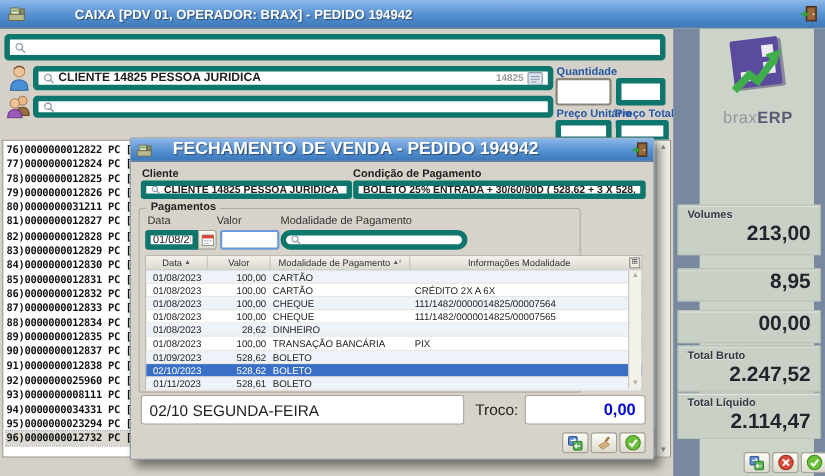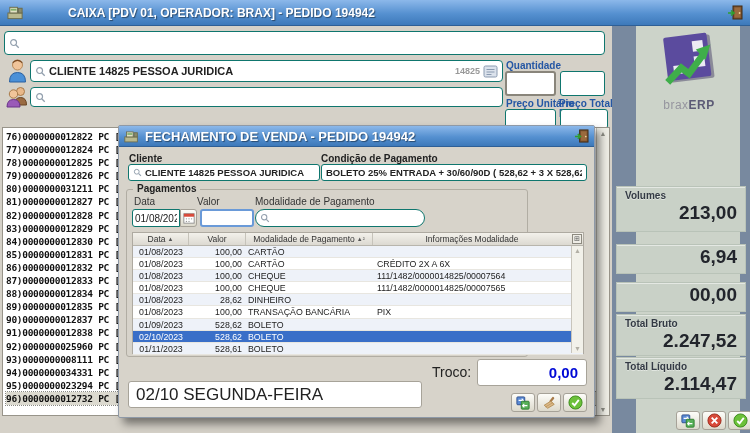--- a/index.html
+++ b/index.html
@@ -8,21 +8,21 @@
           font-family:"Liberation Sans",sans-serif;font-size:10px;color:#222;}
 
   
   .titlebar{position:absolute;left:0;top:0;width:750px;height:26px;
     background:linear-gradient(#8cb8ea,#5590d0 55%,#3d79ba);
     display:flex;align-items:center;padding:0 7px;border-bottom:1px solid #2e5f96;gap:36px;}
   .titlebar .ttext{color:#fff;font-weight:bold;font-size:12px;margin-left:8px;flex:1;
     text-shadow:1px 1px 1px rgba(0,0,0,.45);white-space:nowrap;}
 
   
-  .inp{position:absolute;background:#fff;border:1px solid #0f766e;border-radius:4px;
+  .inp{position:absolute;background:#fff;border:5px solid #0f766e;border-radius:4px;
        display:flex;align-items:center;padding:0 4px;gap:3px;overflow:hidden;}
   .inp .txt{white-space:nowrap;overflow:hidden;}
   .suffix{margin-left:auto;color:#999;font-size:9px;flex:none;}
 
   .flabel{position:absolute;font-weight:bold;color:#2456a4;font-size:10px;white-space:nowrap;}
   .mlabel{position:absolute;font-weight:bold;color:#222;font-size:10px;white-space:nowrap;}
 
   
   .orderlist{position:absolute;left:2px;top:127px;width:608px;height:289px;background:#fff;
     border:1px solid #98948a;overflow:hidden;padding:2px 0 0 3px;}
@@ -31,41 +31,41 @@
   .orderlist .row.sel{background:#dcdad0;outline:1px dotted #8a8a84;}
   .vscroll{position:absolute;right:0;top:0;bottom:0;width:13px;background:#eeede5;
     border-left:1px solid #c3c0b6;display:flex;flex-direction:column;justify-content:space-between;
     align-items:center;font-size:7px;color:#8d8d85;padding:2px 0;}
 
   
   .rpanel{position:absolute;left:612px;top:26px;width:138px;height:407px;background:#ccd3c9;}
   .rpanel .stripL{position:absolute;left:0;top:0;bottom:0;width:24px;background:#78899f;}
   .rpanel .stripR{position:absolute;right:0;top:0;bottom:0;width:10px;background:#78899f;}
   .logoblock{position:absolute;left:26px;top:6px;width:102px;text-align:center;}
-  .logotext{font-size:12px;color:#96959f;letter-spacing:.5px;margin-top:2px;}
+  .logotext{font-size:15px;color:#96959f;letter-spacing:.5px;margin-top:2px;}
   .logotext b{color:#5c5b76;}
   .metric{position:absolute;left:4px;width:130px;background:#c9d1c7;border:1px solid #b9c3b8;
     box-shadow:inset 0 1px 0 rgba(255,255,255,.5);}
   .metric .mlab{font-size:10px;font-weight:bold;color:#333a44;padding:3px 0 0 8px;
     text-shadow:0 1px 0 rgba(255,255,255,.45);}
   .metric .mval{font-size:19px;font-weight:bold;color:#22252c;text-align:right;padding:1px 8px 2px 0;}
 
   
   .btn{width:24px;height:19px;background:linear-gradient(#fdfdf9,#dcd9cc);
     border:1px solid #a6a298;border-radius:3px;display:flex;align-items:center;justify-content:center;
     padding:0;}
   .btnrow{position:absolute;display:flex;gap:2px;}
 
   
   .modal{position:absolute;left:118px;top:125px;width:477px;height:293px;background:#d7d3ca;
     border:1px solid #8e99a7;box-shadow:5px 6px 9px rgba(0,0,0,.45);border-radius:2px;}
   .mtitle{position:absolute;left:0;top:0;right:0;height:21px;
     background:linear-gradient(#8cb8ea,#5590d0 55%,#3d79ba);display:flex;align-items:center;
     padding:0 5px;border-bottom:1px solid #2e5f96;}
-  .mtitle .ttext{color:#fff;font-weight:bold;font-size:13px;margin-left:6px;flex:1;
+  .mtitle .ttext{color:#fff;font-weight:bold;font-size:16px;margin-left:18px;flex:1;
     text-shadow:1px 1px 1px rgba(0,0,0,.45);}
 
   .fieldset{position:absolute;left:7px;top:63px;width:402px;height:168px;
     border:1px solid #b1ada3;border-radius:3px;}
   .fieldset .legend{position:absolute;left:6px;top:-7px;background:#d7d3ca;padding:0 4px;
     font-weight:bold;font-size:10px;color:#222;}
   .slabel{position:absolute;font-size:10px;color:#333;white-space:nowrap;}
 
   
   .ptable{position:absolute;left:5px;top:42px;width:452px;height:122px;background:#fff;
@@ -82,22 +82,22 @@
   .c-val{width:57px;text-align:right;padding-right:4px;flex:none;overflow:hidden;}
   .c-met{width:127px;padding-left:2px;flex:none;overflow:hidden;}
   .c-inf{flex:1;padding-left:4px;overflow:hidden;}
   .tscroll{position:absolute;right:0;top:13px;bottom:0;width:12px;background:#f2f1ea;
     border-left:1px solid #c8c5bc;display:flex;flex-direction:column;justify-content:space-between;
     align-items:center;font-size:7px;color:#b2afa5;padding:1px 0;}
   .cornerico{position:absolute;right:1px;top:1px;width:10px;height:10px;border:1px solid #8d8a80;
     background:#efede6;font-size:7px;line-height:8px;text-align:center;color:#555;}
 
   .bigfield{position:absolute;left:9px;top:233px;width:294px;height:27px;background:#fff;
-    border:1px solid #a7a399;border-radius:3px;font-size:17px;color:#222;display:flex;
-    align-items:center;padding-left:7px;white-space:nowrap;overflow:hidden;margin-top:22px;}
+    border:1px solid #a7a399;border-radius:3px;font-size:14px;color:#222;display:flex;
+    align-items:center;padding-left:7px;white-space:nowrap;overflow:hidden;}
   .trocolabel{position:absolute;left:313px;top:238px;font-size:14px;color:#222;}
   .trocofield{position:absolute;left:358px;top:233px;width:110px;height:27px;background:#fff;
     border:1px solid #a7a399;border-radius:3px;display:flex;align-items:center;
     justify-content:flex-end;padding-right:8px;font-size:15px;font-weight:bold;color:#0009d6;}
 
   .icon{display:inline-flex;flex:none;align-items:center;justify-content:center;}
 </style>
 </head>
 <body>
 
@@ -240,21 +240,21 @@
         <path d="M43 18 L58 13 L53 29 Z" fill="#3fae4a"></path>
       </svg>
       <div class="logotext"><span>brax</span><b>ERP</b></div>
     </div>
 
     <div class="metric" style="top:160px;height:46px;">
       <div class="mlab">Volumes</div>
       <div class="mval">213,00</div>
     </div>
     <div class="metric" style="top:218px;height:30px;">
-      <div class="mval">6,94</div>
+      <div class="mval">8,95</div>
     </div>
     <div class="metric" style="top:256px;height:30px;">
       <div class="mval">00,00</div>
     </div>
     <div class="metric" style="top:288px;height:42px;">
       <div class="mlab">Total Bruto</div>
       <div class="mval">2.247,52</div>
     </div>
     <div class="metric" style="top:331px;height:42px;">
       <div class="mlab">Total Líquido</div>

